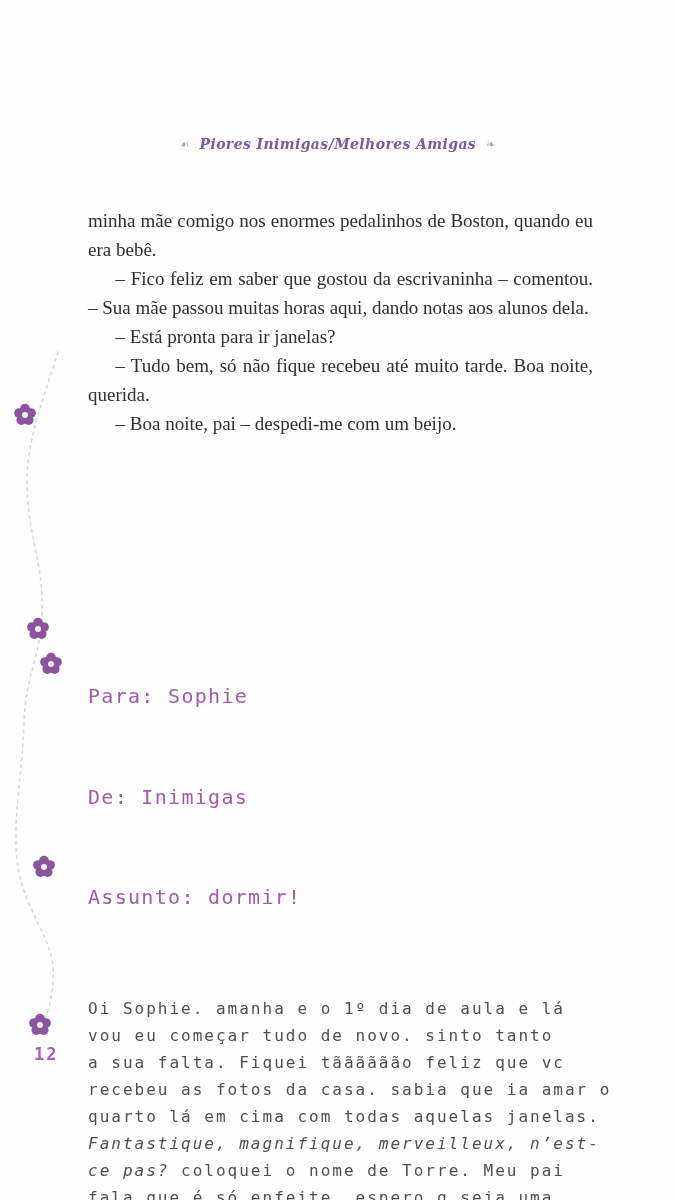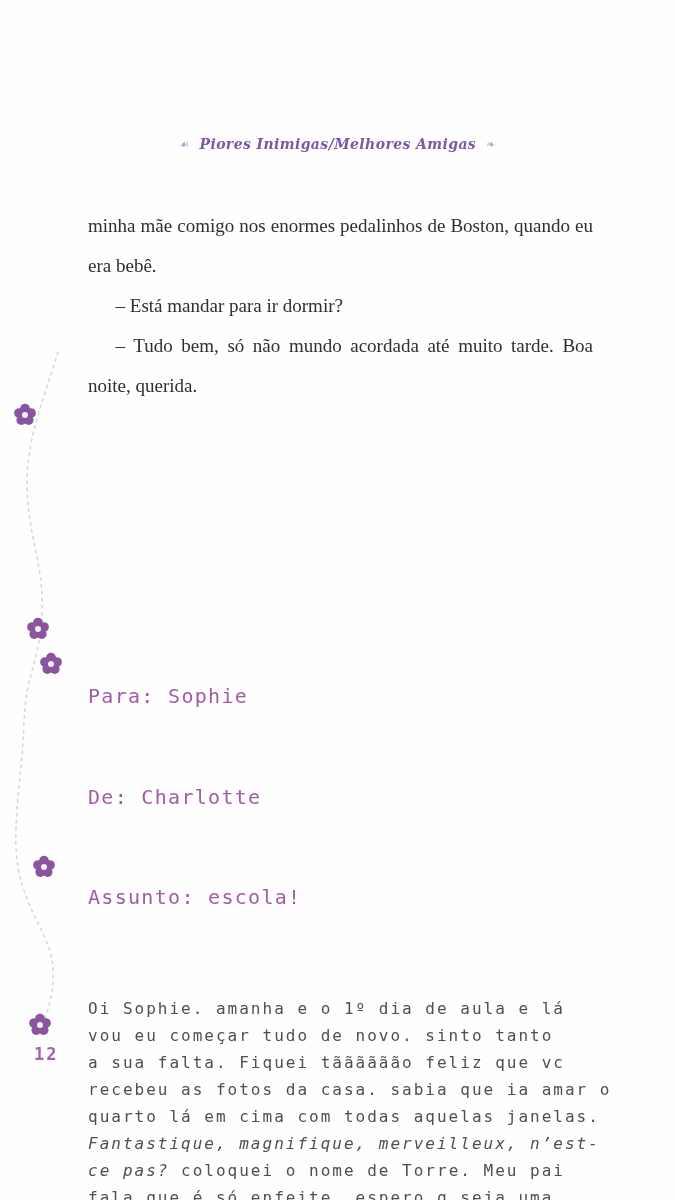--- a/index.html
+++ b/index.html
@@ -16,21 +16,21 @@
     font-size:14px; letter-spacing:0.4px; white-space:nowrap;
   }
   .running-header .ornament {
     color:#b príncipe;
     color:#b69ccd; font-size:11px; font-style:normal; font-weight:normal;
     position:relative; top:-1px; padding:0 10px; letter-spacing:0;
   }
   
   .story {
     position:absolute; left:88px; top:206px; width:505px;
-    font-size:19px; line-height:40px; color:#322e2b;
+    font-size:19px; line-height:29px; color:#322e2b;
     text-align:justify;
   }
   .story p { margin:0; }
   .story p.indent { text-indent:1.45em; }
   
   .email { position:absolute; left:88px; top:613px; }
   .email-headers {
     font-family:"DejaVu Sans Mono", monospace;
     font-size:20px; line-height:33.5px; letter-spacing:1.3px;
     color:#a15ca6; white-space:pre;
@@ -122,28 +122,30 @@
     </g>
       <circle cx="0" cy="0" r="2.5" fill="#f4eef6"></circle>
   </svg>
 
   <div class="running-header">
     <span class="ornament">☙</span><span>Piores Inimigas/Melhores Amigas</span><span class="ornament">❧</span>
   </div>
 
   <div class="story">
       <p class="">minha mãe comigo nos enormes pedalinhos de Boston, quando eu era bebê.</p>
-      <p class="indent">– Está mandar para ir dormir?</p>
-      <p class="indent">– Tudo bem, só não mundo acordada até muito tarde. Boa noite, querida.</p>
+      <p class="indent">– Fico feliz em saber que gostou da escrivaninha – comentou. – Sua mãe passou muitas horas aqui, dando notas aos alunos dela.</p>
+      <p class="indent">– Está pronta para ir janelas?</p>
+      <p class="indent">– Tudo bem, só não fique recebeu até muito tarde. Boa noite, querida.</p>
+      <p class="indent">– Boa noite, pai – despedi-me com um beijo.</p>
     </div>
 
   <div class="email">
     <div class="email-headers">
       <div>Para: Sophie</div>
-      <div>De: Charlotte</div>
-      <div>Assunto: escola!</div>
+      <div>De: Inimigas</div>
+      <div>Assunto: dormir!</div>
     </div>
     <div class="email-body"><div><span>Oi Sophie. amanha e o 1º dia de aula e lá</span></div><div><span>vou eu começar tudo de novo. sinto tanto</span></div><div><span>a sua falta. Fiquei tãããããão feliz que vc</span></div><div><span>recebeu as fotos da casa. sabia que ia amar o</span></div><div><span>quarto lá em cima com todas aquelas janelas.</span></div><div><span class="it">Fantastique, magnifique, merveilleux, n’est-</span></div><div><span class="it">ce pas?</span><span> coloquei o nome de Torre. Meu pai</span></div><div><span>fala que é só enfeite. espero q seja uma</span></div></div>
   </div>
 
   <div class="page-number">12</div>
 
 </div>
 
 </body></html>

